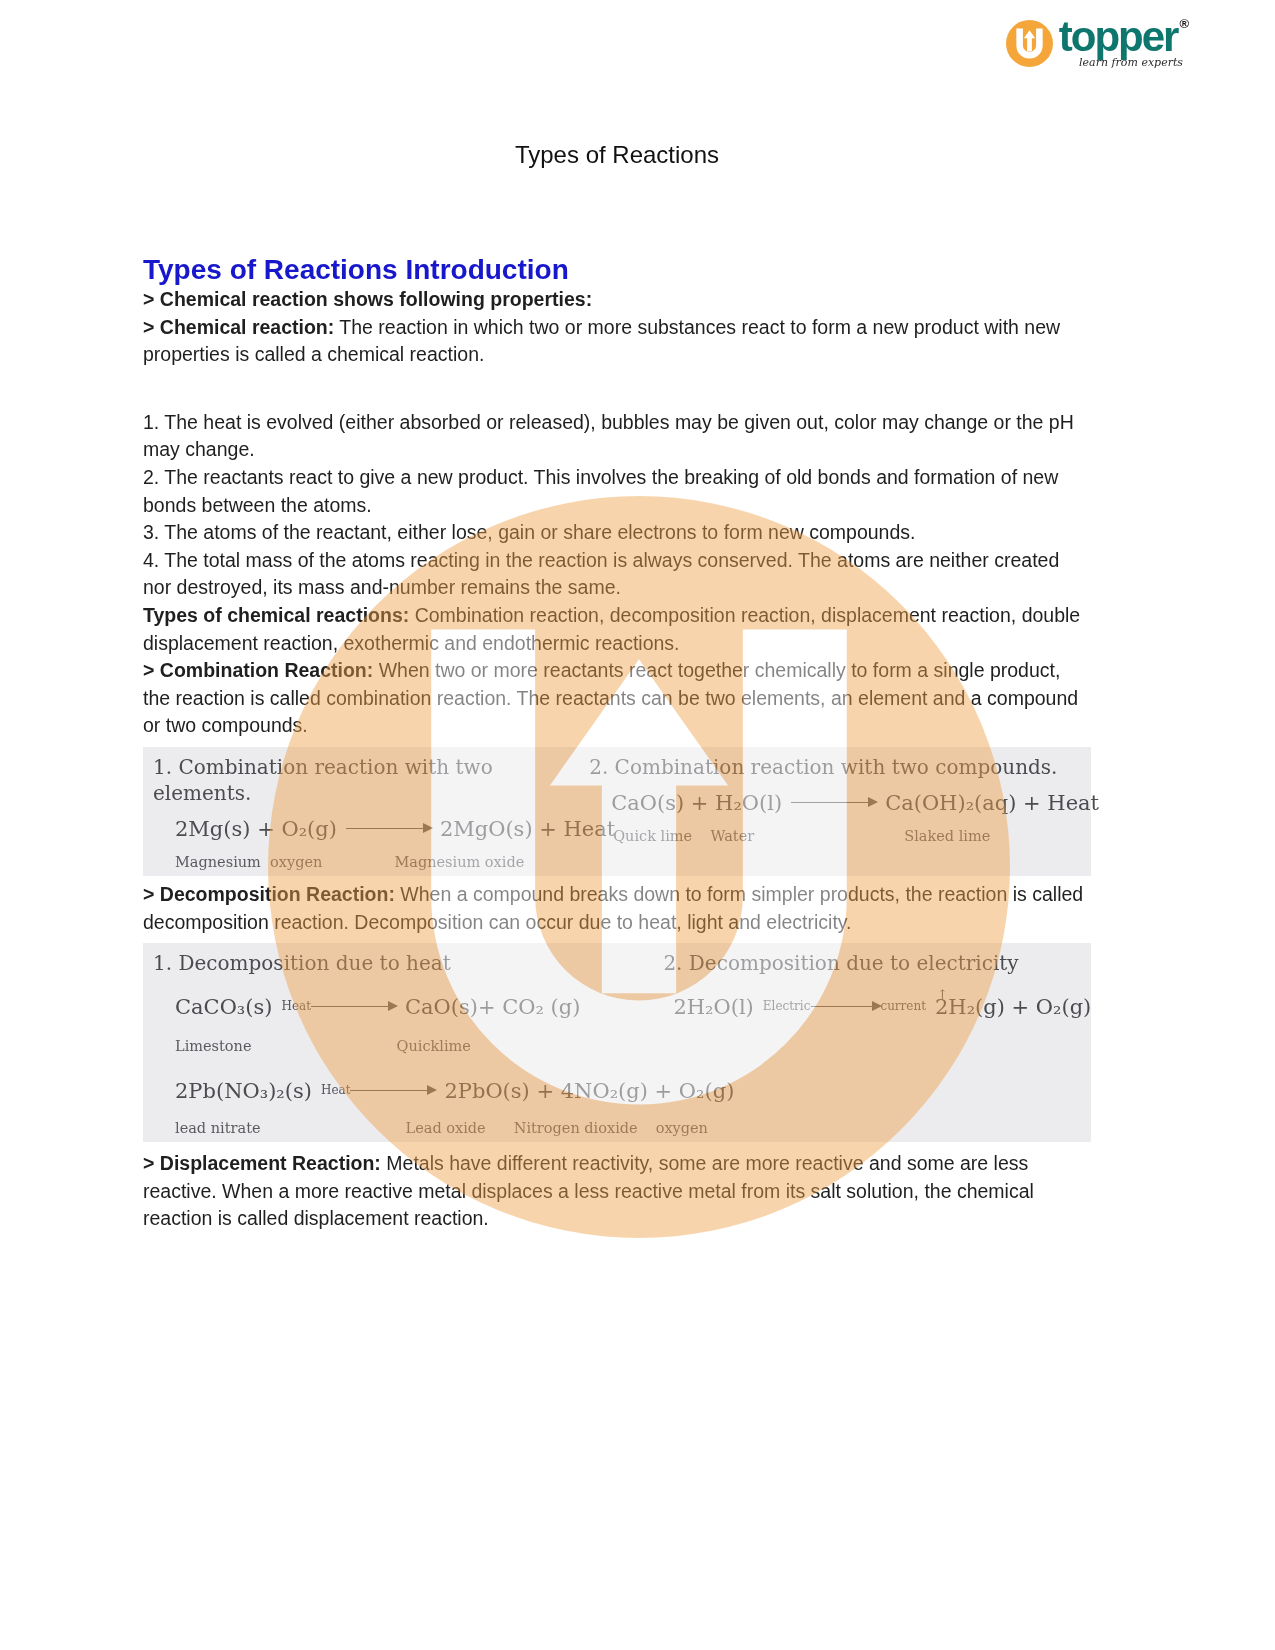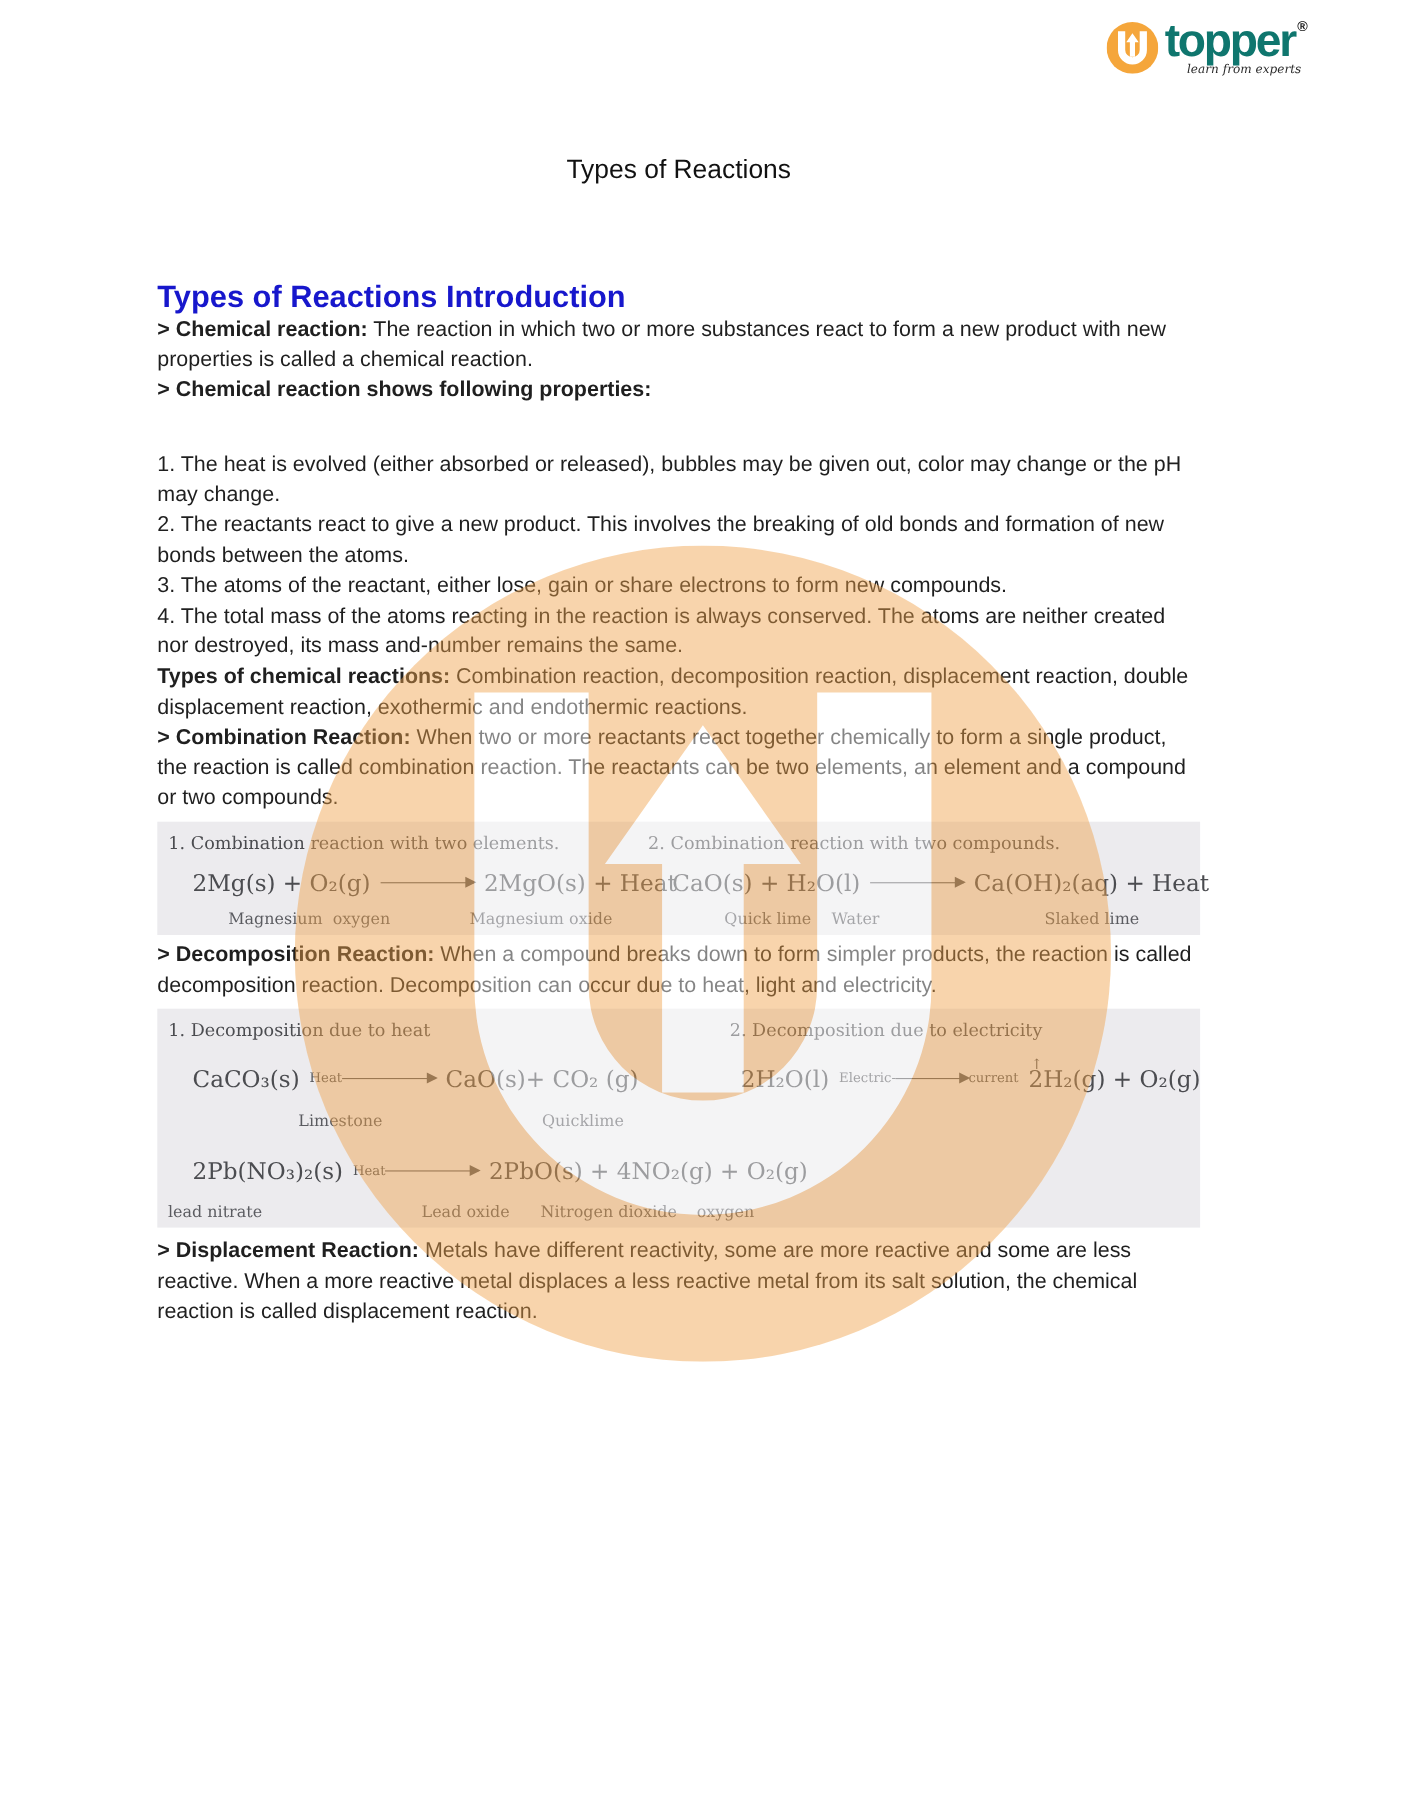--- a/index.html
+++ b/index.html
@@ -28,23 +28,23 @@
   p.body{font-size:19.5px;line-height:27.6px;margin:0;}
   .mt30{margin-top:30px;} .mt40{margin-top:40px;} .mt34{margin-top:34px;}
   .bold{font-weight:700;}
 
   
   .scanbox{background:#ecebee;margin-top:7px;padding:7px 10px 6px 10px;
            font-family:"DejaVu Serif","DejaVu Sans", serif;color:#4b4c50;}
   .cols{display:flex;}
   .col-l{width:47%;} .col-r{width:53%;}
   .box2 .col-l{width:55%;} .box2 .col-r{width:45%;}
-  .scan-title{font-size:16px;line-height:26px;}
+  .scan-title{font-size:20px;line-height:26px;}
   .eq{font-size:21px;line-height:30px;margin-top:8px;padding-left:22px;white-space:nowrap;}
-  .eq-labels{font-size:14.5px;color:#5a5b60;margin-top:10px;display:flex;white-space:pre;justify-content:center;}
+  .eq-labels{font-size:14.5px;color:#5a5b60;margin-top:10px;display:flex;white-space:pre;}
   .arr{display:inline-flex;flex-direction:row;align-items:center;vertical-align:middle;
        margin:0 9px;transform:translateY(-2px);}
   .arr .lab{font-size:12px;line-height:13px;color:#55565a;font-family:"DejaVu Serif",serif;}
   .shaft{position:relative;height:1.6px;background:#55565a;margin:4px 0;}
   .shaft::after{content:'';position:absolute;right:-2px;top:-4.4px;
        border-left:10px solid #55565a;border-top:5px solid transparent;border-bottom:5px solid transparent;}
   .w85{width:85px;} .w66{width:66px;}
   .gas-wrap{position:relative;}
   .gas-arrow{position:absolute;left:2px;top:-15px;font-size:13px;color:#55565a;}
 </style>
@@ -67,22 +67,22 @@
       <span class="tagline">learn from experts</span>
     </div>
   </div>
 
   <div class="main">
 
     <h1 class="doc-title">Types of Reactions</h1>
 
     <h2 class="intro-heading" style="color:#1717cc">Types of Reactions Introduction</h2>
 
+    <p class="body"><span class="bold">&gt; Chemical reaction shows following properties:</span></p>
     <p class="body mt30"><span class="bold">&gt; Chemical reaction:</span><span> The reaction in which two or more substances react to form a new product with new properties is called a chemical reaction.</span></p>
-    <p class="body"><span class="bold">&gt; Chemical reaction shows following properties:</span></p>
 
     <div class="mt40">
       <p class="body">1. The heat is evolved (either absorbed or released), bubbles may be given out, color may change or the pH may change.</p>
       <p class="body">2. The reactants react to give a new product. This involves the breaking of old bonds and formation of new bonds between the atoms.</p>
       <p class="body">3. The atoms of the reactant, either lose, gain or share electrons to form new compounds.</p>
       <p class="body">4. The total mass of the atoms reacting in the reaction is always conserved. The atoms are neither created nor destroyed, its mass and-number remains the same.</p>
     </div>
 
     <p class="body mt34"><span class="bold">Types of chemical reactions:</span><span> Combination reaction, decomposition reaction, displacement reaction, double displacement reaction, exothermic and endothermic reactions.</span></p>
     <p class="body"><span class="bold">&gt; Combination Reaction:</span><span> When two or more reactants react together chemically to form a single product, the reaction is called combination reaction. The reactants can be two elements, an element and a compound or two compounds.</span></p>

